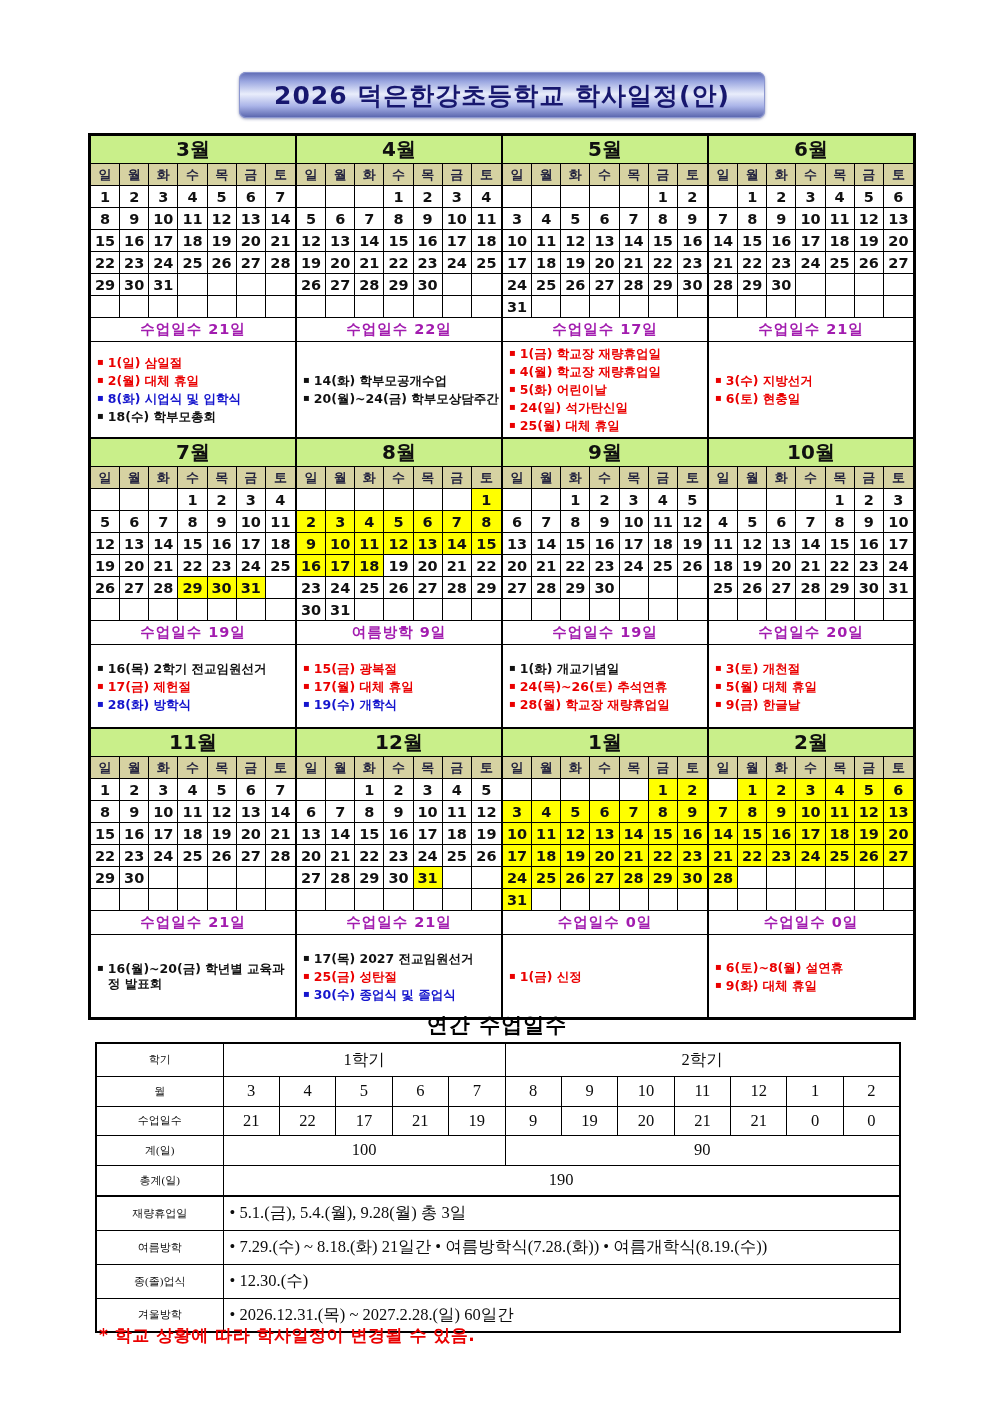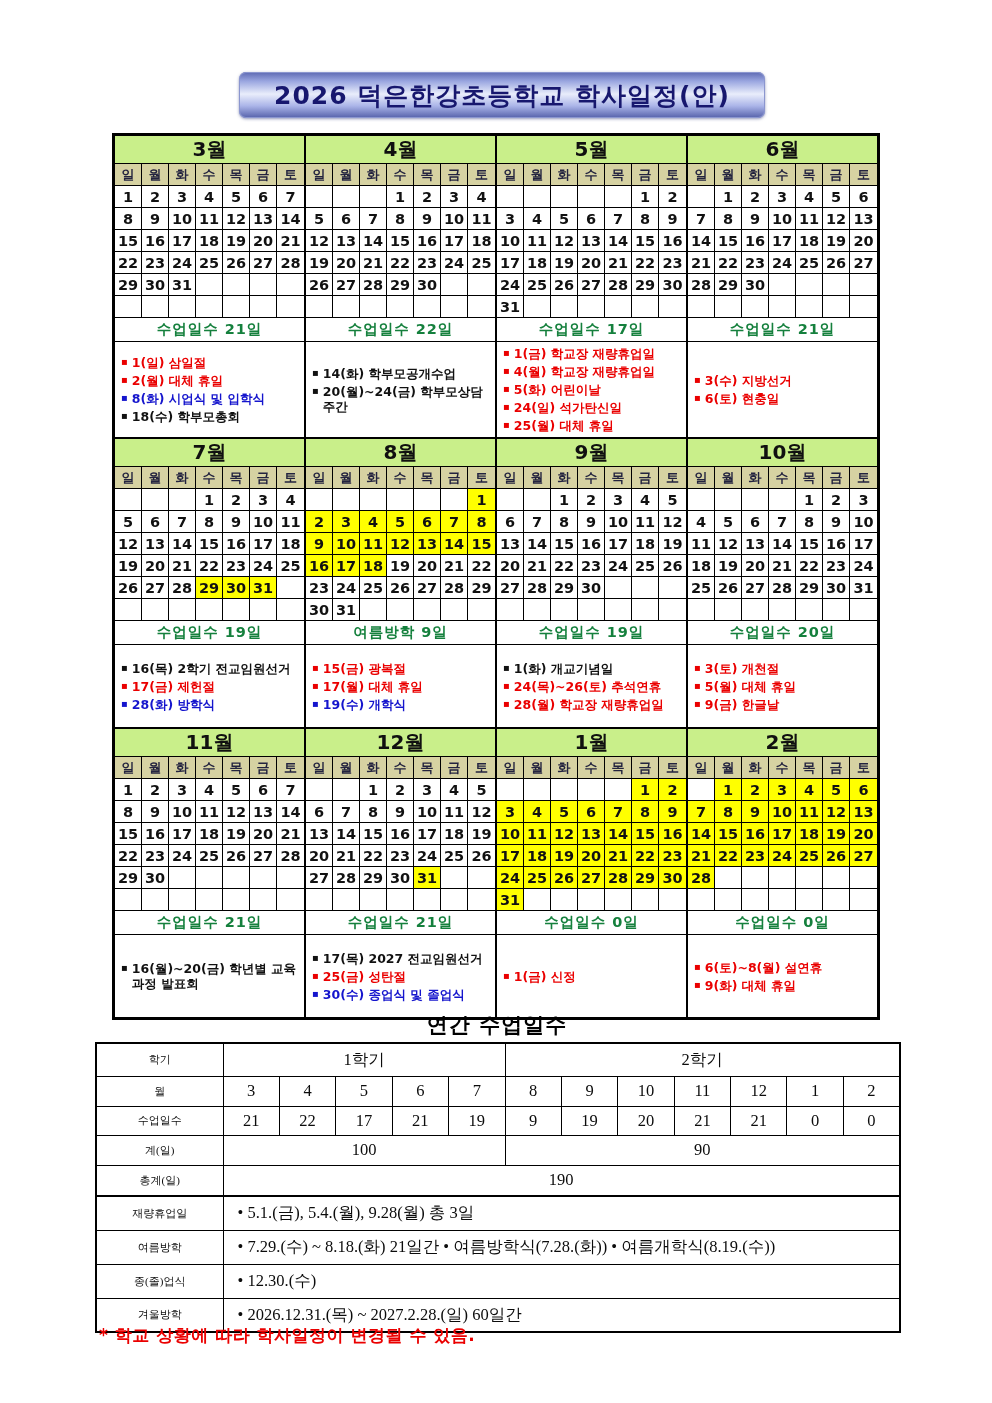--- a/index.html
+++ b/index.html
@@ -7,53 +7,53 @@
   body{width:992px;height:1403px;position:relative;font-family:"DejaVu Sans","Liberation Sans",sans-serif;overflow:hidden}
 
   
   .title-pill{position:absolute;left:239px;top:72px;width:526px;height:46px;border-radius:7px;
     background:linear-gradient(180deg,#5c68b2 0%,#9aa6e0 20%,#e9edfb 48%,#aab4e8 74%,#5561aa 100%);
     box-shadow:0 1px 3px rgba(40,50,120,.5), inset 0 0 0 1px #8b96cf;
     display:flex;align-items:center;justify-content:center}
   .title-pill span{font-size:25px;font-weight:bold;color:#17176e;letter-spacing:1px;white-space:nowrap}
 
   
-  .cal-grid{position:absolute;left:112px;top:133px;width:768px;display:grid;
+  .cal-grid{position:absolute;left:88px;top:133px;width:828px;display:grid;
     grid-template-columns:repeat(4,1fr);border:2px solid #000}
   .month{border:1px solid #000;display:flex;flex-direction:column;background:#fff}
   .m-title{height:28px;background:#c9ef8a;border-bottom:1px solid #000;display:flex;align-items:center;justify-content:center;
     font-size:20px;font-weight:bold;color:#101010;flex:none}
   .dow{display:grid;grid-template-columns:repeat(7,1fr);height:22px;background:#d6d2a2;border-bottom:1px solid #000;flex:none}
   .dow .dh{display:flex;align-items:center;justify-content:center;font-size:13px;font-weight:bold;color:#23233f;border-right:1px solid #000}
   .dow .dh:last-child{border-right:none}
   .dates{display:grid;grid-template-columns:repeat(7,1fr);grid-auto-rows:22px;flex:none}
   .dates .dc{border-right:1px solid #000;border-bottom:1px solid #000;display:flex;align-items:center;justify-content:center;
     font-size:14.5px;font-weight:bold;color:#111}
   .dates .dc:nth-child(7n){border-right:none}
   .mdays{height:24px;border-bottom:1.5px solid #000;display:flex;align-items:center;justify-content:center;
-    font-size:14.5px;font-weight:600;color:#15803d;letter-spacing:1px;flex:none}
+    font-size:14.5px;font-weight:600;color:#a21caf;letter-spacing:1px;flex:none}
   .mnotes{flex:1;min-height:82px;display:flex;flex-direction:column;justify-content:center;gap:3px;padding:4px 2px 4px 5px}
   .note{font-size:12.5px;font-weight:bold;line-height:1.2;display:flex;align-items:flex-start;text-align:left}
   .note::before{content:"▪";font-size:10px;margin:1px 4px 0 1px;flex:none}
 
   .c-r{color:#ea0000}
   .c-b{color:#3a64ad}
   .bg-y{background:#ffff00}
   .n-red{color:#ea0000}
   .n-blue{color:#1515cd}
   .n-black{color:#111}
 
   
   .summary-title{position:absolute;left:95px;top:1011px;width:804px;text-align:center;
     font-size:21px;font-weight:bold;color:#000;letter-spacing:1px}
   table.summary{position:absolute;left:95px;top:1042px;width:804px;border-collapse:collapse;border:2px solid #000;
     font-family:"Liberation Serif","DejaVu Serif",serif;table-layout:fixed}
   table.summary td{border:1px solid #000;text-align:center;font-size:16.5px;color:#0c0c0c;padding:2px 0;vertical-align:middle}
   table.summary td.lbl{font-size:11px}
-  table.summary td.left{text-align:left;padding-left:14px}
+  table.summary td.left{text-align:left;padding-left:6px}
   table.summary tr.thick-top td{border-top:2px solid #000}
 
   .footer-note{position:absolute;left:99px;top:1324px;font-size:17px;font-weight:bold;color:#ea0000;letter-spacing:.5px}
 </style>
 </head>
 <body>
 
 <div class="title-pill">
   <span>2026 덕은한강초등학교 학사일정(안)</span>
 </div>

